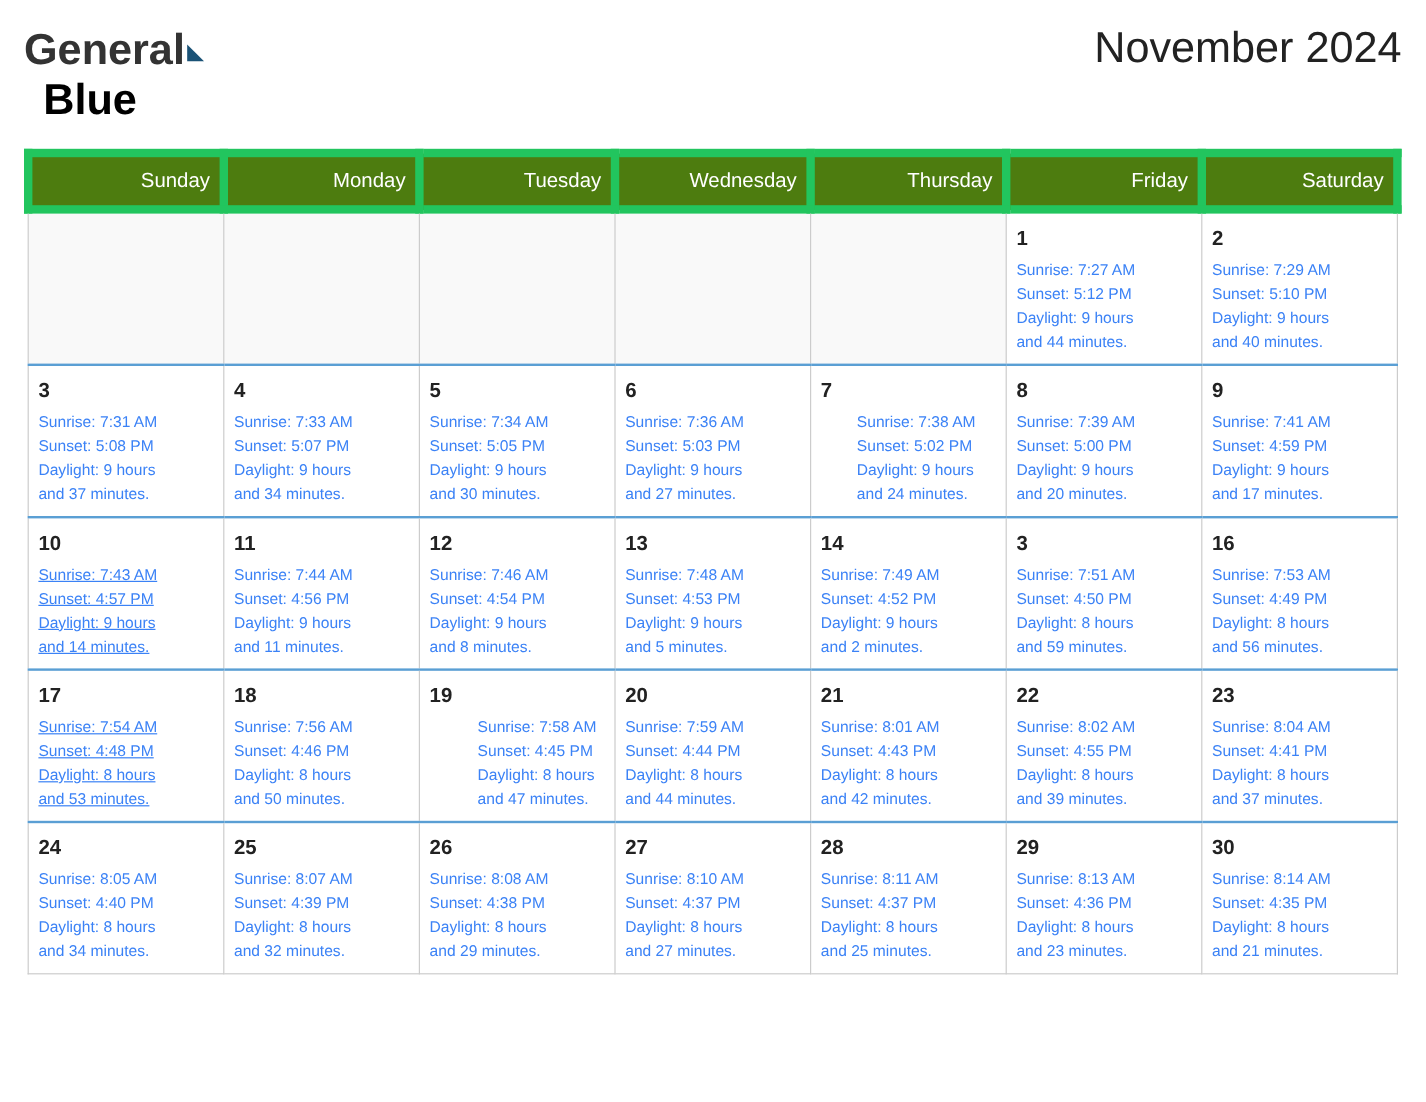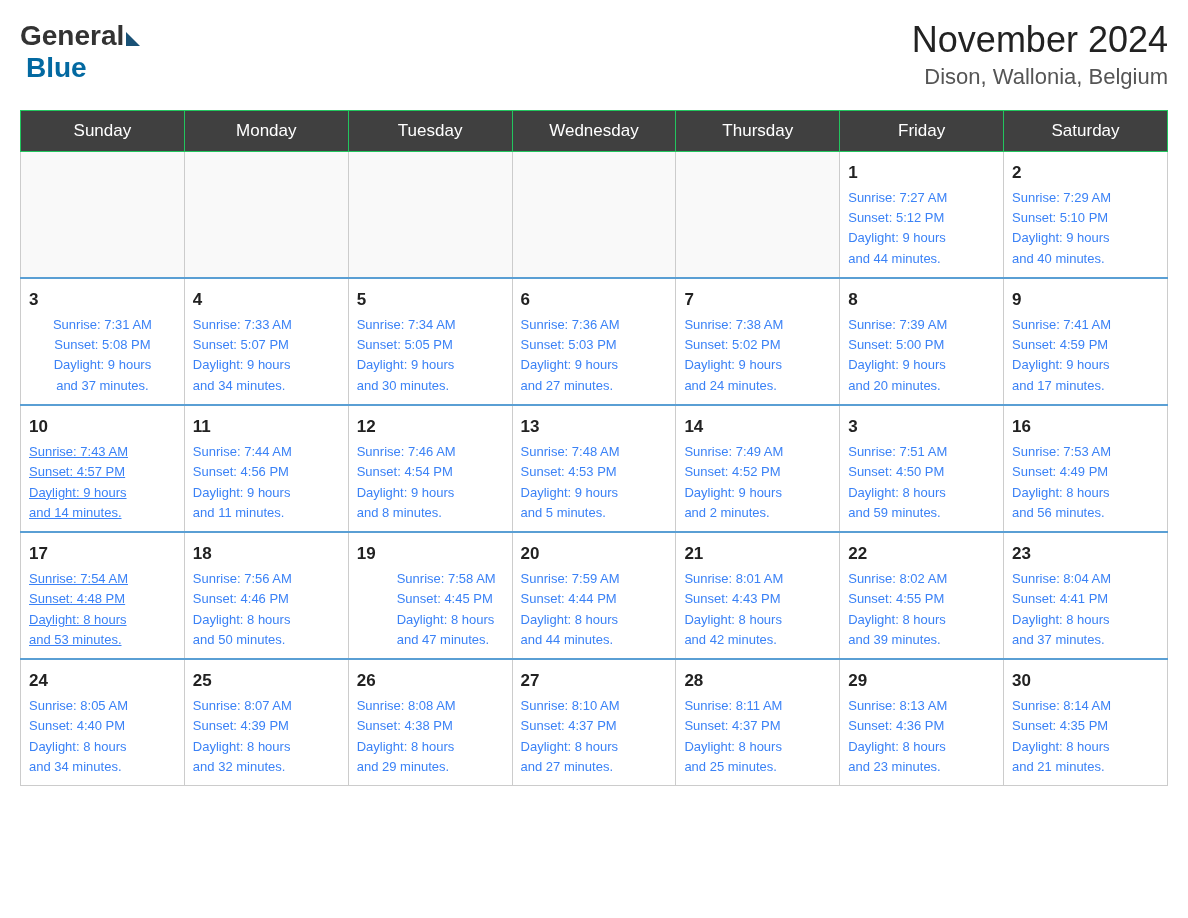--- a/index.html
+++ b/index.html
@@ -20,38 +20,38 @@
     .logo {
       display: flex;
       flex-direction: column;
       align-items: flex-start;
     }
     .logo-text {
       display: flex;
       align-items: center;
     }
     .logo-general {
-      font-size: 28px;
+      font-size: 36px;
       font-weight: bold;
       color: #333;
     }
     .logo-arrow {
       width: 0;
       height: 0;
       border-left: 14px solid #1a5276;
       border-top: 14px solid transparent;
       border-bottom: 0px solid transparent;
       margin-left: 2px;
       margin-top: 6px;
     }
     .logo-blue {
-      font-size: 28px;
+      font-size: 36px;
       font-weight: bold;
-      color: #0369a1;
-      margin-left: 6px;
+      color: #000000;
+      margin-left: 16px;
     }
     .title-section {
       text-align: right;
     }
     .month-title {
       font-size: 36px;
       font-weight: normal;
       color: #222;
       line-height: 1.1;
     }
@@ -59,27 +59,27 @@
       font-size: 22px;
       color: #555;
       margin-top: 4px;
     }
     .calendar {
       width: 100%;
       border-collapse: collapse;
       border: 1px solid #aaa;
     }
     .calendar th {
-      background-color: #404040;
+      background-color: #4d7c0f;
       color: #fff;
       padding: 10px 8px;
       font-size: 17px;
       font-weight: normal;
-      text-align: center;
-      border: 1px solid #22c55e;
+      text-align: right;
+      border: 7px solid #22c55e;
     }
     .calendar td {
       vertical-align: top;
       padding: 8px;
       border: 1px solid #ccc;
       width: 14.28%;
       min-height: 110px;
       font-size: 13px;
       line-height: 1.5;
     }
@@ -108,21 +108,20 @@
 <div class="header">
   <div class="logo">
     <div class="logo-text">
       <span class="logo-general">General</span>
       <div class="logo-arrow"></div>
     </div>
     <span class="logo-blue">Blue</span>
   </div>
   <div class="title-section">
     <div class="month-title">November 2024</div>
-    <div class="location-title">Dison, Wallonia, Belgium</div>
   </div>
 </div>
 
 <table class="calendar">
   <thead>
     <tr>
     <th>Sunday</th>
         <th>Monday</th>
         <th>Tuesday</th>
         <th>Wednesday</th>
@@ -149,21 +148,21 @@
           <span class="day-num">2</span>
           <div class="day-info" style="white-space: pre-line;">Sunrise: 7:29 AM
 Sunset: 5:10 PM
 Daylight: 9 hours
 and 40 minutes.</div>
         </td>
       </tr>
       <tr class="row-separator">
         <td>
           <span class="day-num">3</span>
-          <div class="day-info" style="white-space: pre-line; text-align: center;">Sunrise: 7:31 AM
+          <div class="day-info" style="white-space: pre-line;">Sunrise: 7:31 AM
 Sunset: 5:08 PM
 Daylight: 9 hours
 and 37 minutes.</div>
         </td>
         <td>
           <span class="day-num">4</span>
           <div class="day-info" style="white-space: pre-line;">Sunrise: 7:33 AM
 Sunset: 5:07 PM
 Daylight: 9 hours
 and 34 minutes.</div>
@@ -177,21 +176,21 @@
         </td>
         <td>
           <span class="day-num">6</span>
           <div class="day-info" style="white-space: pre-line;">Sunrise: 7:36 AM
 Sunset: 5:03 PM
 Daylight: 9 hours
 and 27 minutes.</div>
         </td>
         <td>
           <span class="day-num">7</span>
-          <div class="day-info" style="white-space: pre-line;">Sunrise: 7:38 AM
+          <div class="day-info" style="white-space: pre-line; margin-left: 30px;">Sunrise: 7:38 AM
 Sunset: 5:02 PM
 Daylight: 9 hours
 and 24 minutes.</div>
         </td>
         <td>
           <span class="day-num">8</span>
           <div class="day-info" style="white-space: pre-line;">Sunrise: 7:39 AM
 Sunset: 5:00 PM
 Daylight: 9 hours
 and 20 minutes.</div>

